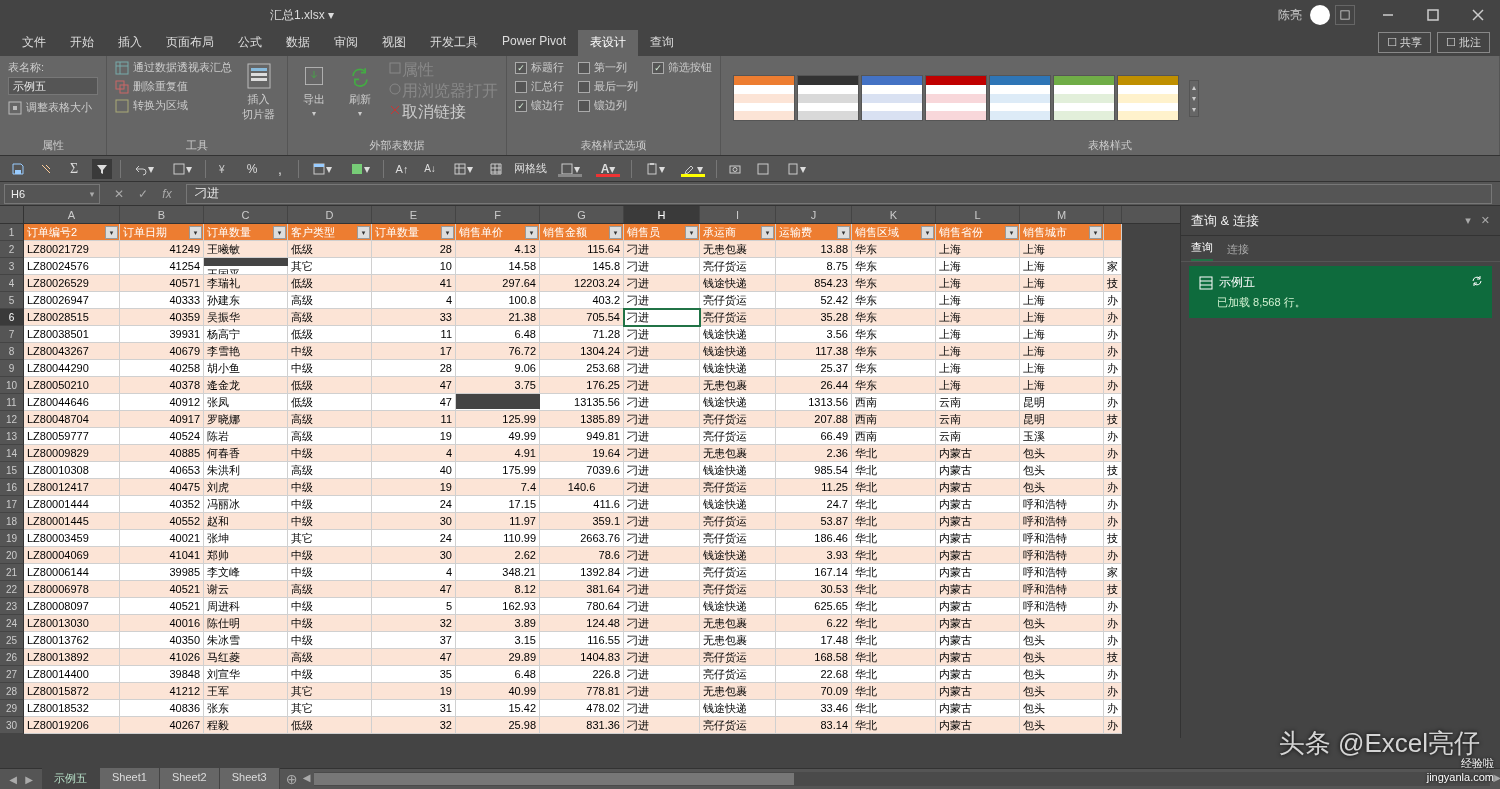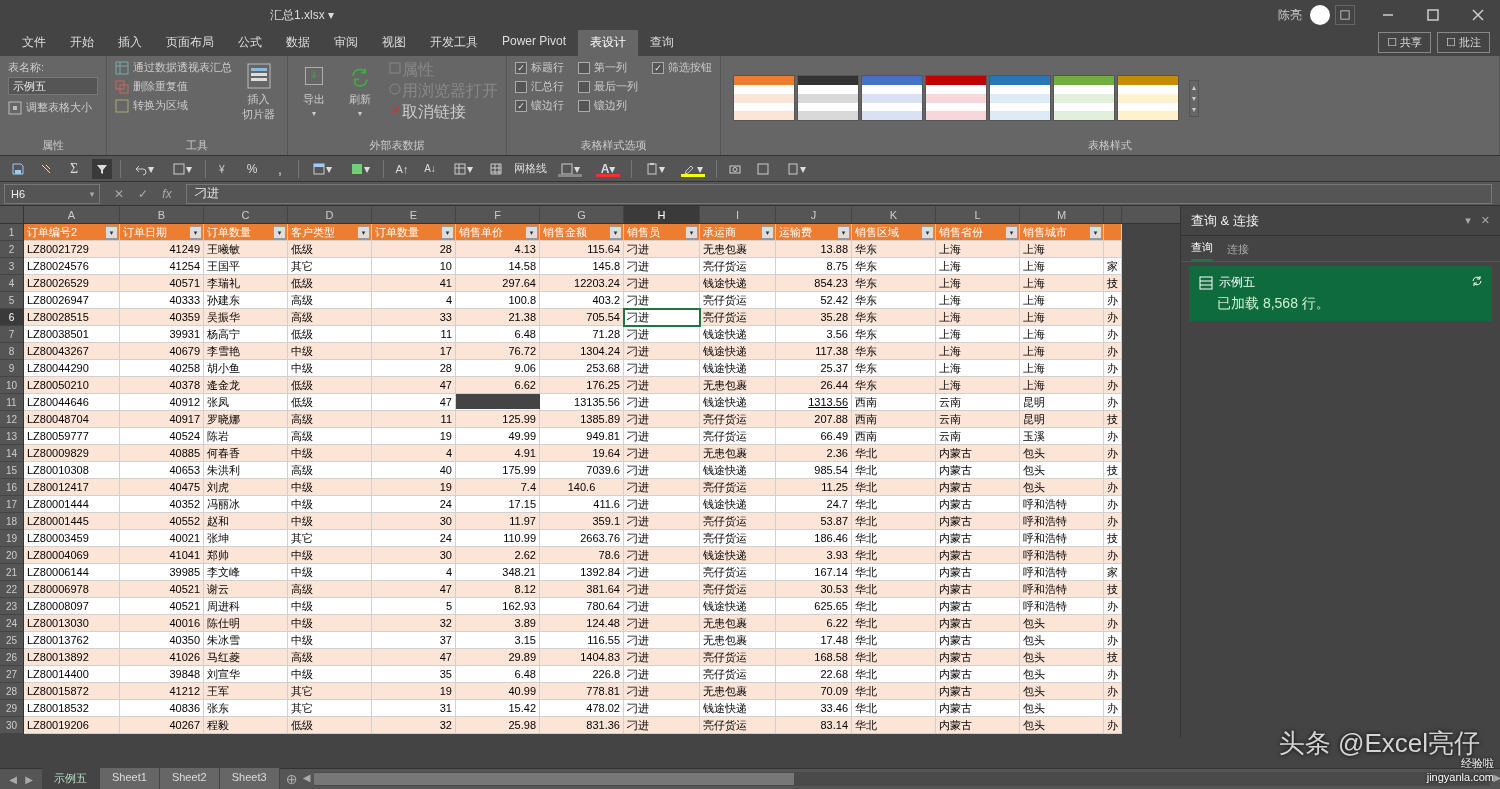--- a/index.html
+++ b/index.html
@@ -96,21 +96,21 @@
 
 .query-pane { width: 320px; background: #444; border-left: 1px solid #333; display: flex; flex-direction: column; }
 .qp-header { height: 30px; display: flex; align-items: center; justify-content: space-between; padding: 0 10px; font-size: 13px; color: #eee; border-bottom: 1px solid #333; }
 .qp-header .actions { display: flex; gap: 10px; font-size: 11px; color: #aaa; }
 .qp-tabs { height: 26px; display: flex; align-items: flex-end; padding: 0 10px; gap: 14px; font-size: 11px; border-bottom: 1px solid #555; }
 .qp-tabs .t { padding-bottom: 4px; color: #aaa; }
 .qp-tabs .t.active { color: #fff; border-bottom: 2px solid #217346; }
 .qp-count { padding: 8px 12px; font-size: 11px; color: #aaa; }
 .qp-item { margin: 4px 8px; background: #0e6b3d; color: #fff; padding: 8px 10px; display: flex; flex-direction: column; gap: 4px; position: relative; }
 .qp-item .name { font-size: 12px; display: flex; align-items: center; gap: 6px; }
-.qp-item .status { font-size: 14px; color: #d0f0d0; padding-left: 18px; }
+.qp-item .status { font-size: 11px; color: #d0f0d0; padding-left: 18px; }
 .qp-item .refresh-icon { position: absolute; right: 8px; top: 8px; width: 14px; height: 14px; }
 
 
 .sheet-tabs { height: 21px; background: #555; display: flex; align-items: center; border-top: 1px solid #333; position: absolute; bottom: 0; left: 0; right: 0; }
 .sheet-tabs .nav { display: flex; gap: 2px; padding: 0 6px; }
 .sheet-tabs .nav .n { width: 14px; text-align: center; font-size: 10px; color: #aaa; }
 .sheet-tabs .tab { padding: 3px 12px; font-size: 11px; background: #666; color: #ddd; border-right: 1px solid #444; }
 .sheet-tabs .tab.active { background: #444; color: #b7e0c8; border-bottom: 2px solid #217346; }
 .sheet-tabs .add { width: 24px; text-align: center; font-size: 14px; color: #aaa; }
 .sheet-tabs .hscroll { flex: 1; margin: 0 10px; height: 14px; background: #4a4a4a; position: relative; }
@@ -563,21 +563,21 @@
           <div class="cell num" style="width: 76px;">13.88</div>
           <div class="cell" style="width: 84px;">华东</div>
           <div class="cell" style="width: 84px;">上海</div>
           <div class="cell" style="width: 84px;">上海</div>
           <div class="cell col-partial" style="width: 18px;"></div>
         </div>
         <div class="row">
           <div class="row-h">3</div>
           <div class="cell" style="width: 96px;">LZ80024576</div>
           <div class="cell num" style="width: 84px;">41254</div>
-          <div class="cell" style="width: 84px;">王国平</div>
+          <div class="cell" style="width: 84px; margin-top: 8px;">王国平</div>
           <div class="cell" style="width: 84px;">其它</div>
           <div class="cell num" style="width: 84px;">10</div>
           <div class="cell num" style="width: 84px;">14.58</div>
           <div class="cell num" style="width: 84px;">145.8</div>
           <div class="cell" style="width: 76px;">刁进</div>
           <div class="cell" style="width: 76px;">亮仔货运</div>
           <div class="cell num" style="width: 76px;">8.75</div>
           <div class="cell" style="width: 84px;">华东</div>
           <div class="cell" style="width: 84px;">上海</div>
           <div class="cell" style="width: 84px;">上海</div>
@@ -685,42 +685,42 @@
           <div class="cell" style="width: 84px;">上海</div>
           <div class="cell col-partial" style="width: 18px;">办</div>
         </div>
         <div class="row odd">
           <div class="row-h">10</div>
           <div class="cell" style="width: 96px;">LZ80050210</div>
           <div class="cell num" style="width: 84px;">40378</div>
           <div class="cell" style="width: 84px;">逄金龙</div>
           <div class="cell" style="width: 84px;">低级</div>
           <div class="cell num" style="width: 84px;">47</div>
-          <div class="cell num" style="width: 84px;">6.62</div>
+          <div class="cell num" style="width: 84px;">3.75</div>
           <div class="cell num" style="width: 84px;">176.25</div>
           <div class="cell" style="width: 76px;">刁进</div>
           <div class="cell" style="width: 76px;">无患包裹</div>
           <div class="cell num" style="width: 76px;">26.44</div>
           <div class="cell" style="width: 84px;">华东</div>
           <div class="cell" style="width: 84px;">上海</div>
           <div class="cell" style="width: 84px;">上海</div>
           <div class="cell col-partial" style="width: 18px;">办</div>
         </div>
         <div class="row">
           <div class="row-h">11</div>
           <div class="cell" style="width: 96px;">LZ80044646</div>
           <div class="cell num" style="width: 84px;">40912</div>
           <div class="cell" style="width: 84px;">张凤</div>
           <div class="cell" style="width: 84px;">低级</div>
           <div class="cell num" style="width: 84px;">47</div>
           <div class="cell num" style="width: 84px; margin-top: 15px;">279.48</div>
           <div class="cell num" style="width: 84px;">13135.56</div>
           <div class="cell" style="width: 76px;">刁进</div>
           <div class="cell" style="width: 76px;">钱途快递</div>
-          <div class="cell num" style="width: 76px; text-decoration: underline;">1313.56</div>
+          <div class="cell num" style="width: 76px;">1313.56</div>
           <div class="cell" style="width: 84px;">西南</div>
           <div class="cell" style="width: 84px;">云南</div>
           <div class="cell" style="width: 84px;">昆明</div>
           <div class="cell col-partial" style="width: 18px;">办</div>
         </div>
         <div class="row odd">
           <div class="row-h">12</div>
           <div class="cell" style="width: 96px;">LZ80048704</div>
           <div class="cell num" style="width: 84px;">40917</div>
           <div class="cell" style="width: 84px;">罗晓娜</div>

